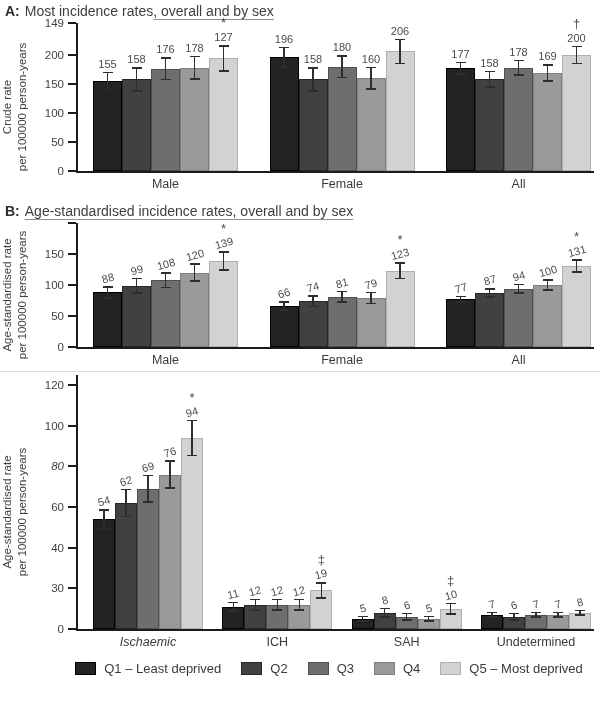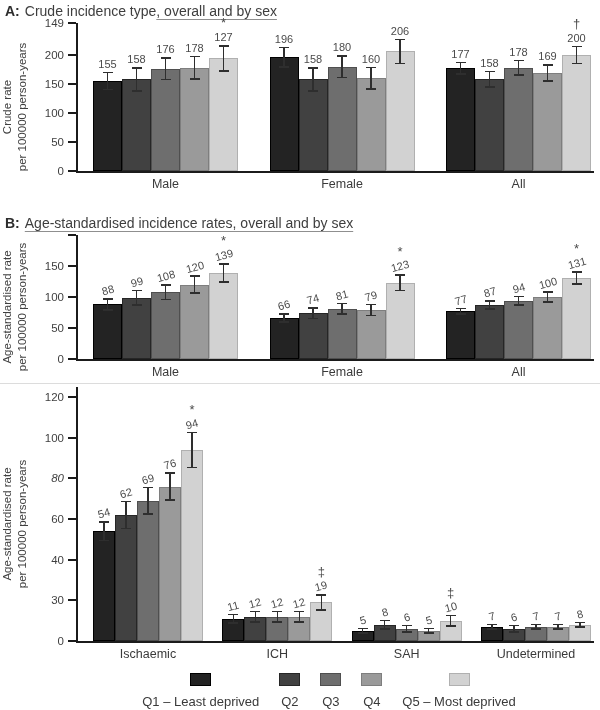--- a/index.html
+++ b/index.html
@@ -20,21 +20,21 @@
     color:#3e3e3e;
     line-height:17px;
   }
   .plabel{font-weight:bold;color:#2d2d2d;margin-right:5px;}
   .uline{
     text-decoration:underline;
     text-decoration-thickness:1px;
     text-underline-offset:3px;
     text-decoration-color:#8f8f8f;
   }
-  .panel-b{margin-top:24px;}
+  .panel-b{margin-top:12px;}
   .panel-c{margin-top:2px;}
   .divider{height:1px;background:#dcdcdc;margin:4px 0 3px 0;}
 
   .chart-mount{display:flex;width:100%;}
   .ylab{position:relative;width:30px;flex:0 0 30px;}
   .ylab-inner{
     position:absolute;top:50%;left:50%;
     transform:translate(-50%,-50%) rotate(-90deg);
     white-space:nowrap;text-align:center;
     font-size:11.5px;line-height:1.3;color:#3f3f3f;
@@ -73,31 +73,31 @@
   .xlabels{
     display:flex;justify-content:space-between;
     padding:0 3px 0 17px;margin-top:4px;
   }
   .xlab{text-align:center;font-size:12.5px;color:#3a3a3a;white-space:nowrap;}
 
   .legend{
     display:flex;align-items:center;justify-content:center;
     gap:20px;margin-top:12px;padding-left:58px;
   }
-  .legend-item{display:flex;align-items:center;gap:8px;flex-direction:column;}
+  .legend-item{display:flex;align-items:center;gap:8px;}
   .swatch{width:21px;height:13px;box-sizing:border-box;border:1px solid #000;}
   .leglab{font-size:13px;color:#3a3a3a;white-space:nowrap;}
 </style>
 </head>
 <body>
 
 <div class="fig">
 
   <section class="panel panel-a">
-    <h3 class="ptitle"><span class="plabel">A:</span><span>Crude incidence type</span><span class="uline">, overall and by sex</span></h3>
+    <h3 class="ptitle"><span class="plabel">A:</span><span>Most incidence rates</span><span class="uline">, overall and by sex</span></h3>
     <div class="chart-mount">
         <div class="ylab">
           <div class="ylab-inner">
             <div>Crude rate</div>
             <div>per 100000 person-years</div>
           </div>
         </div>
         <div class="plotwrap">
           <div class="plot" style="height: 148px; border-bottom-color: rgb(27, 27, 27);">
             <div class="yaxis" style="background: rgb(27, 27, 27);"></div>
@@ -654,21 +654,21 @@
                 <div class="err" style="bottom: 13.208px; height: 6.096px;">
                   <div class="capt" style="background: rgb(46, 46, 46);"></div>
                   <div class="capb" style="background: rgb(46, 46, 46);"></div>
                   <div class="stem" style="background: rgb(46, 46, 46);"></div>
                 </div>
                 <div class="vlabel" style="bottom: 21.304px; transform: translateX(-50%) rotate(-15deg);">8</div>
               </div>
             </div>
           </div>
           <div class="xlabels">
-            <div class="xlab" style="width: 110px;">Ischaemic</div>
+            <div class="xlab" style="width: 110px; font-style: italic;">Ischaemic</div>
             <div class="xlab" style="width: 110px;">ICH</div>
             <div class="xlab" style="width: 110px;">SAH</div>
             <div class="xlab" style="width: 110px;">Undetermined</div>
           </div>
         </div>
       </div>
   </section>
 
   <div class="legend" id="legend">
       <div class="legend-item">

